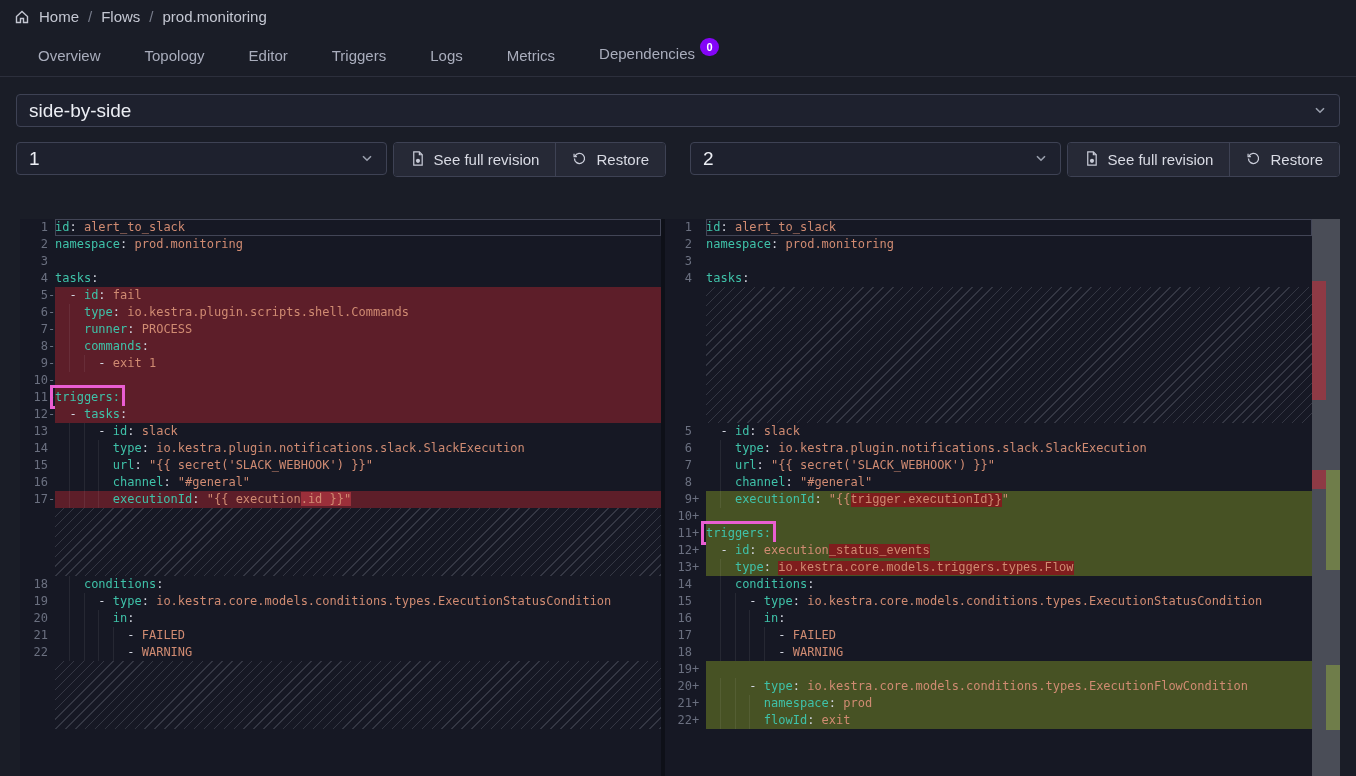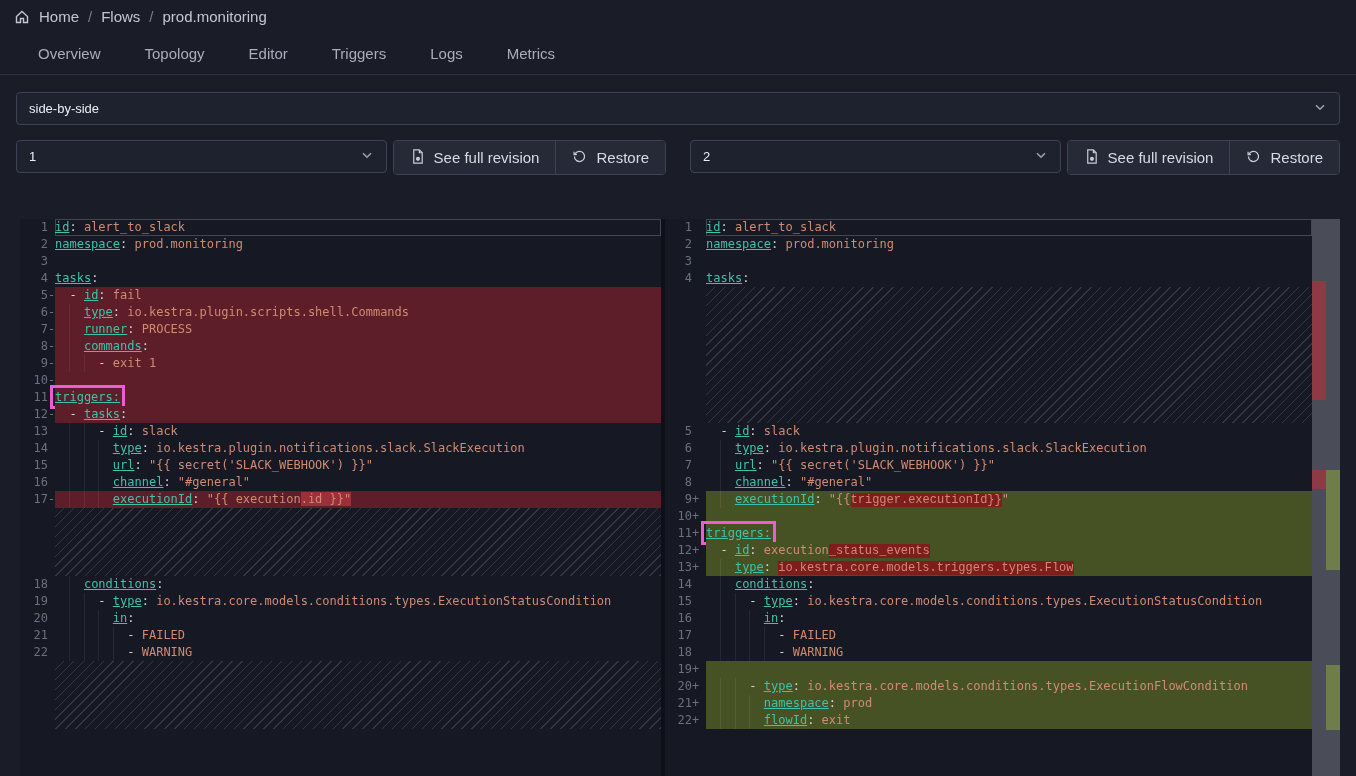--- a/index.html
+++ b/index.html
@@ -15,21 +15,21 @@
   .crumbs .sep{color:#787d8c;}
   .crumbs .crumb{cursor:pointer;}
   .home-ic{display:inline-flex;align-items:center;color:#c4c7d2;}
   
   .tabs{display:flex;align-items:flex-end;margin-top:11px;padding:0 16px;border-bottom:1px solid #2c2f3c;}
   .tab{padding:9px 22px 12px;font-size:15px;color:#a9adbc;position:relative;cursor:pointer;white-space:nowrap;}
   .tab.active{color:#ffffff;font-weight:bold;}
   .tab.active::after{content:"";position:absolute;left:0;right:0;bottom:-2px;height:4px;border-radius:2px;background:#9257f0;}
   .badge{position:relative;top:-8px;display:inline-block;margin-left:5px;min-width:9px;height:18px;line-height:18px;border-radius:9px;background:#8405f7;color:#fff;font-size:11px;font-weight:bold;text-align:center;padding:0 5px;}
   
-  .sel{display:flex;align-items:center;justify-content:space-between;height:31px;background:#1e212e;border:1px solid #3e4254;border-radius:4px;padding:0 12px;color:#eceef4;font-size:13px;cursor:pointer;}
+  .sel{display:flex;align-items:center;justify-content:space-between;height:31px;background:#1e212e;border:1px solid #3e4254;border-radius:4px;padding:0 12px;color:#eceef4;font-size:19px;cursor:pointer;}
   .mode-sel{margin:17px 16px 0;}
   .chev{color:#9aa0ae;}
   .controls{display:flex;gap:24px;margin:15px 16px 0;}
   .half{flex:1;display:flex;gap:6px;}
   .half .sel{flex:1;}
   .btngroup{display:flex;border:1px solid #3e4254;border-radius:4px;overflow:hidden;flex:none;}
   .btn{display:flex;align-items:center;gap:9px;padding:0 16px;height:33px;background:#262936;color:#d9dbe4;font-size:15px;cursor:pointer;white-space:nowrap;}
   .btn + .btn{border-left:1px solid #3e4254;}
   .btn svg{color:#c9ccd8;}
   
@@ -45,21 +45,21 @@
   .l .gut .num{width:28px;text-align:right;}
   .l .gut .mark{width:7px;}
   .r .gut{width:41px;}
   .r .gut .num{width:27px;text-align:right;}
   .r .gut .mark{width:8px;}
   .rc{flex:1;position:relative;white-space:pre;font:12px/17px "DejaVu Sans Mono",monospace;color:#d3d6e0;}
   .row.del .rc{background:#5d1e29;}
   .row.add .rc{background:#475224;}
   .row.cur .rc{box-shadow:inset 0 0 0 1px rgba(132,138,162,.40);}
   .fillrc{flex:1;background:repeating-linear-gradient(135deg,transparent 0,transparent 6px,rgba(158,163,178,.22) 6px,rgba(158,163,178,.22) 7px);}
-  .s-k{color:#3fc2a9;text-decoration:underline;}
+  .s-k{color:#3fc2a9;}
   .s-v{color:#d08b72;}
   .s-p{color:#d3d6e0;}
   .dhl{background:#9b2f3a;}
   .ahl{background:#7f1d1d;font-family:Liberation Mono, monospace;}
   .box{outline:3px solid #ea5ed2;outline-offset:2px;}
   .gd{position:absolute;top:0;bottom:0;width:1px;background:rgba(255,255,255,.07);}
   .ruler{position:absolute;top:0;right:0;width:28px;height:100%;background:#4a4d57;cursor:pointer;}
   .rm{position:absolute;width:14px;}
   .rm.deleted{left:0;background:#8e3a45;}
   .rm.added{right:0;background:#6f7d4a;}
@@ -80,20 +80,23 @@
   <span>prod.monitoring</span>
 </div>
 
 <div class="tabs">
   <div class="tab">Overview</div>
   <div class="tab">Topology</div>
   <div class="tab">Editor</div>
   <div class="tab">Triggers</div>
   <div class="tab">Logs</div>
   <div class="tab">Metrics</div>
+  <div class="tab">
+    <span>Dependencies</span><span class="badge">0</span>
+  </div>
 </div>
 
 <div class="sel mode-sel">
   <span>side-by-side</span>
   <span class="chev">
     <svg width="14" height="14" viewBox="0 0 14 14" fill="none" stroke="currentColor" stroke-width="1.6">
         <path d="M3 5.2 7 9.2l4-4"></path>
       </svg>
   </span>
 </div>

